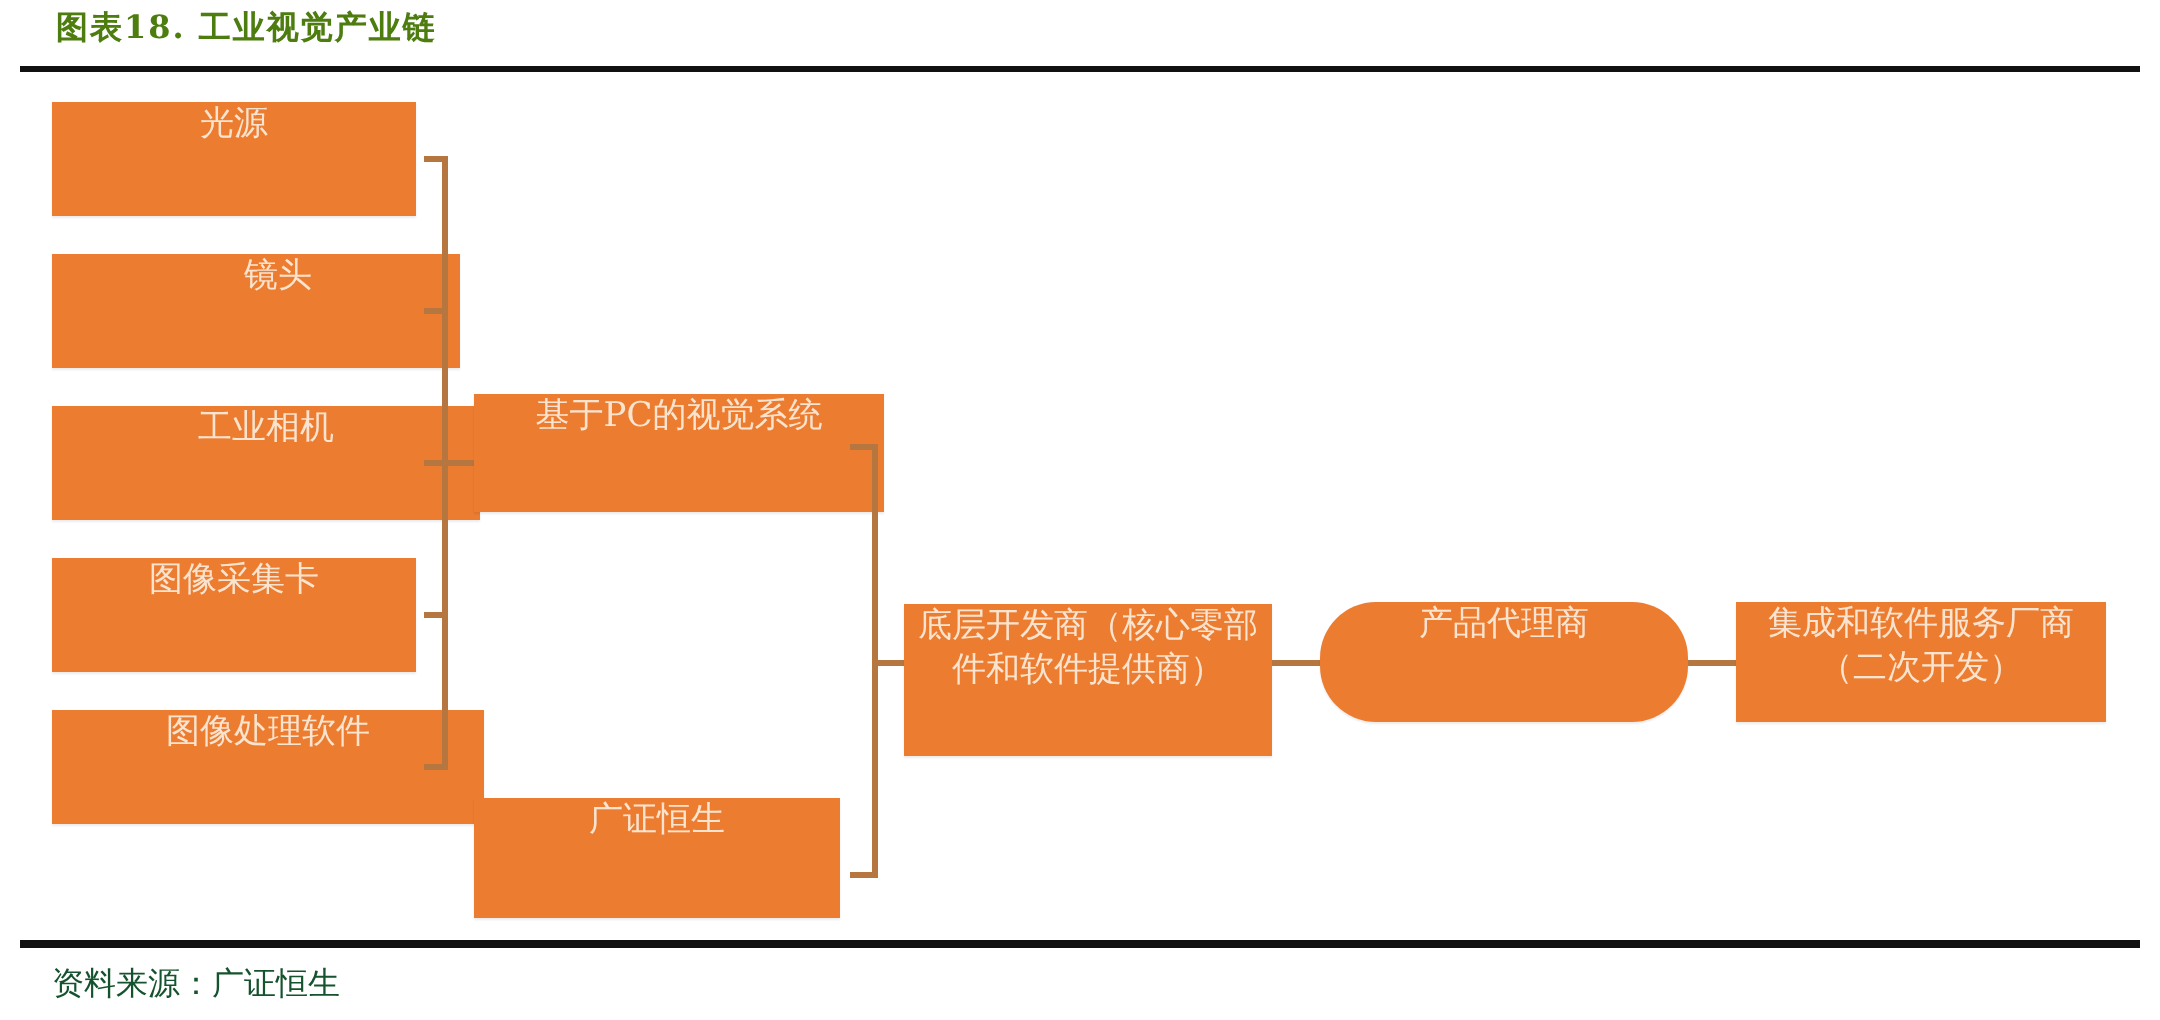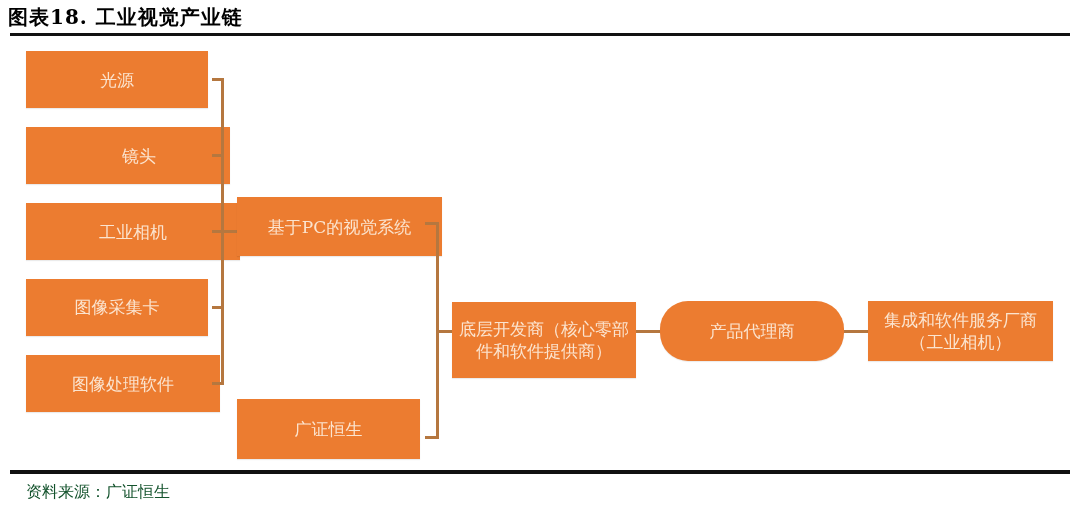--- a/index.html
+++ b/index.html
@@ -1,22 +1,22 @@
 <!DOCTYPE html>
 <html><head>
 <meta charset="utf-8">
 <style>
   html, body { margin:0; padding:0; background:#ffffff; }
   body { width:1080px; height:510px; position:relative; overflow:hidden;
          font-family: "DejaVu Serif", "Liberation Serif", serif; }
-  .title { position:absolute; left:8px; top:4px; font-size:20px; font-weight:bold; color:#000000; letter-spacing:1px; }
+  .title { position:absolute; left:28px; top:4px; font-size:16px; font-weight:bold; color:#4d7c0f; letter-spacing:1px; }
   .rule-top { position:absolute; left:10px; top:33px; width:1060px; height:3px; background:#111; }
   .rule-bot { position:absolute; left:10px; top:470px; width:1060px; height:4px; background:#111; }
   .source { position:absolute; left:26px; top:482px; font-size:16px; color:#14532d; }
-  .box { position:absolute; background:#ec7c30; color:#fbe4cf; display:flex; align-items:center;
+  .box { position:absolute; background:#ec7c30; color:#fbe4cf; display:flex; 
          justify-content:center; text-align:center; font-size:17px; line-height:22px;
          box-shadow: 0 1px 1px rgba(0,0,0,0.08); }
   .line { position:absolute; background:#b5773f; }
 </style>
 </head>
 <body>
 
 <div class="title">图表18.  工业视觉产业链</div>
 <div class="rule-top"></div>
 
@@ -25,21 +25,21 @@
   </div>
 <div class="box" style="left:26px;top:127px;width:182px;height:57px;padding-left:22px;">
   <span>镜头</span>
   </div>
 <div class="box" style="left:26px;top:203px;width:214px;height:57px;">
   <span>工业相机</span>
   </div>
 <div class="box" style="left:26px;top:279px;width:182px;height:57px;font-family:Liberation Serif, serif;">
   <span>图像采集卡</span>
   </div>
-<div class="box" style="left:26px;top:355px;width:194px;height:57px;">
+<div class="box" style="left:26px;top:355px;width:216px;height:57px;">
   <span>图像处理软件</span>
   </div>
 
 <div class="line" style="left:221px;top:79px;width:3px;height:305px;"></div>
 <div class="line" style="left:212px;top:78px;width:12px;height:3px;"></div>
 <div class="line" style="left:212px;top:154px;width:12px;height:3px;"></div>
 <div class="line" style="left:212px;top:230px;width:12px;height:3px;"></div>
 <div class="line" style="left:212px;top:306px;width:12px;height:3px;"></div>
 <div class="line" style="left:212px;top:382px;width:12px;height:3px;"></div>
 <div class="line" style="left:222px;top:230px;width:15px;height:3px;"></div>
@@ -58,17 +58,17 @@
 
 <div class="box" style="left:452px;top:302px;width:184px;height:76px;padding:0 4px;box-sizing:border-box;">
   <span>底层开发商（核心零部件和软件提供商）</span>
   </div>
 <div class="line" style="left:636px;top:330px;width:24px;height:3px;"></div>
 <div class="box" style="left:660px;top:301px;width:184px;height:60px;border-radius:28px;">
   <span>产品代理商</span>
   </div>
 <div class="line" style="left:844px;top:330px;width:24px;height:3px;"></div>
 <div class="box" style="left:868px;top:301px;width:185px;height:60px;padding:0 4px;box-sizing:border-box;">
-  <span>集成和软件服务厂商（工业相机）</span>
+  <span>集成和软件服务厂商（二次开发）</span>
   </div>
 
 <div class="rule-bot"></div>
 <div class="source">资料来源：广证恒生</div>
 
 </body></html>

